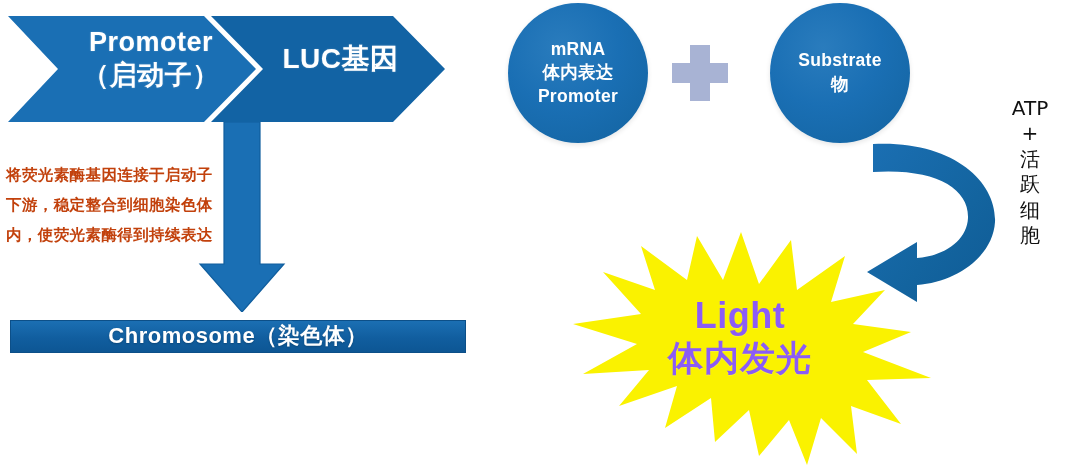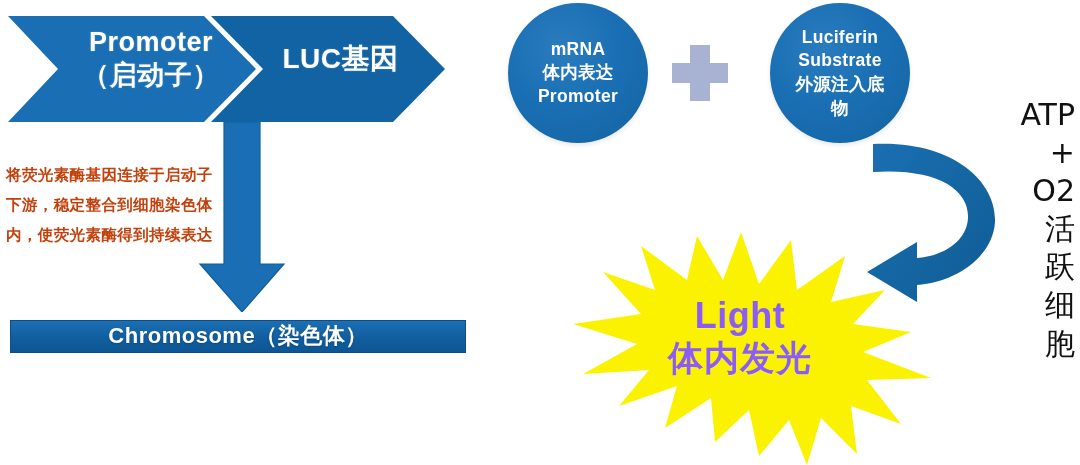--- a/index.html
+++ b/index.html
@@ -97,23 +97,23 @@
   }
   #plus-sign .bar.h { left: 0; top: 18px; width: 56px; height: 20px; }
   #plus-sign .bar.v { left: 18px; top: 0; width: 20px; height: 56px; }
 
   
   #curved-arrow { left: 845px; top: 130px; width: 175px; height: 175px; }
 
   
   #atp-stack {
     left: 985px; top: 96px; width: 90px;
-    text-align: right;
+    text-align: center;
     color: #111111;
-    font-size: 30px;
+    font-size: 20px;
     line-height: 1.27;
     font-family: "DejaVu Sans", "Liberation Sans", sans-serif;
   }
   #atp-stack .atp-line { display: block; white-space: pre; }
 
   
   #starburst { left: 545px; top: 228px; width: 400px; height: 237px; }
   #light-label {
     left: 610px; top: 295px; width: 260px;
     text-align: center;
@@ -162,23 +162,21 @@
     </div>
   </div>
 
   <div class="abs" id="plus-sign">
     <span class="bar h"></span>
     <span class="bar v"></span>
   </div>
 
   <div class="abs circle" id="circle-luciferin">
     <div class="circle-text">
-      <div>Luciferin</div>
       <div>Substrate</div>
-      <div>外源注入底</div>
       <div>物</div>
     </div>
   </div>
 
   <div class="abs" id="curved-arrow">
     <svg width="175" height="175" viewBox="0 0 175 175">
       <defs>
         <linearGradient id="curvGrad" x1="0" y1="0" x2="1" y2="1">
           <stop offset="0%" stop-color="#1b6fb3"></stop>
           <stop offset="60%" stop-color="#13649f"></stop>
@@ -194,21 +192,20 @@
                L 72,128
                C 100,126 122,110 123,88
                C 124,58 90,38 28,42
                Z" fill="url(#curvGrad)"></path>
     </svg>
   </div>
 
   <div class="abs" id="atp-stack">
     <span class="atp-line">ATP</span>
     <span class="atp-line">+</span>
-    <span class="atp-line">O2</span>
     <span class="atp-line">活</span>
     <span class="atp-line">跃</span>
     <span class="atp-line">细</span>
     <span class="atp-line">胞</span>
   </div>
 
   <div class="abs" id="starburst">
     <svg width="400" height="237" viewBox="0 0 400 237">
       <polygon fill="#faf200" points="196,4 214,56 246,12 252,62 300,28 286,74 340,62 308,96 366,104 318,124
                 386,150 322,152 356,196 306,178 312,226 276,190 262,237 244,192 214,228

